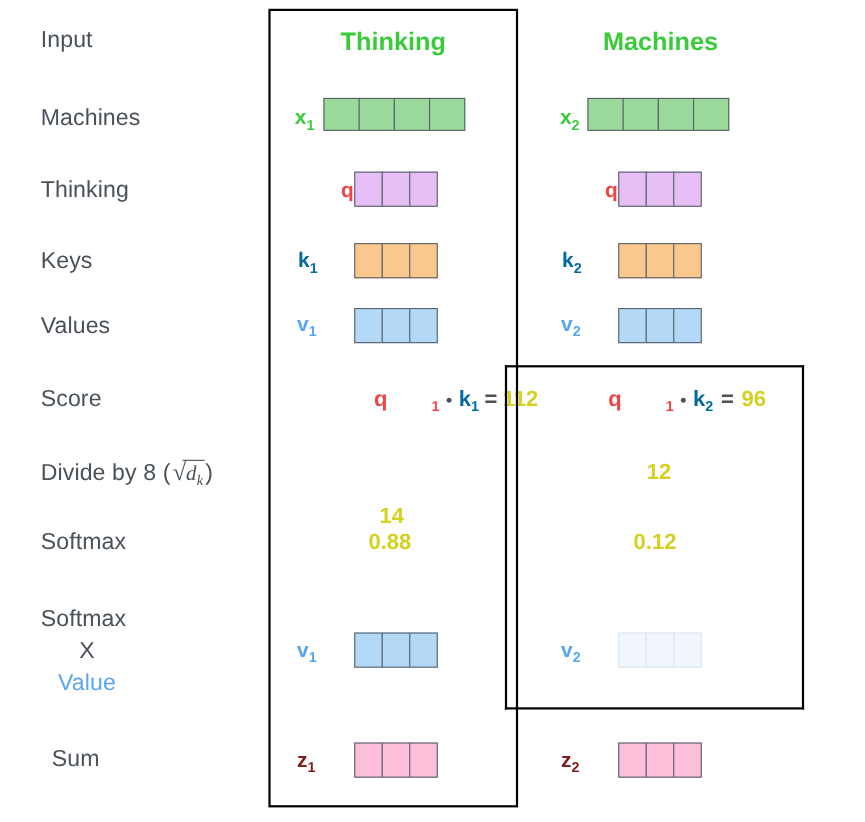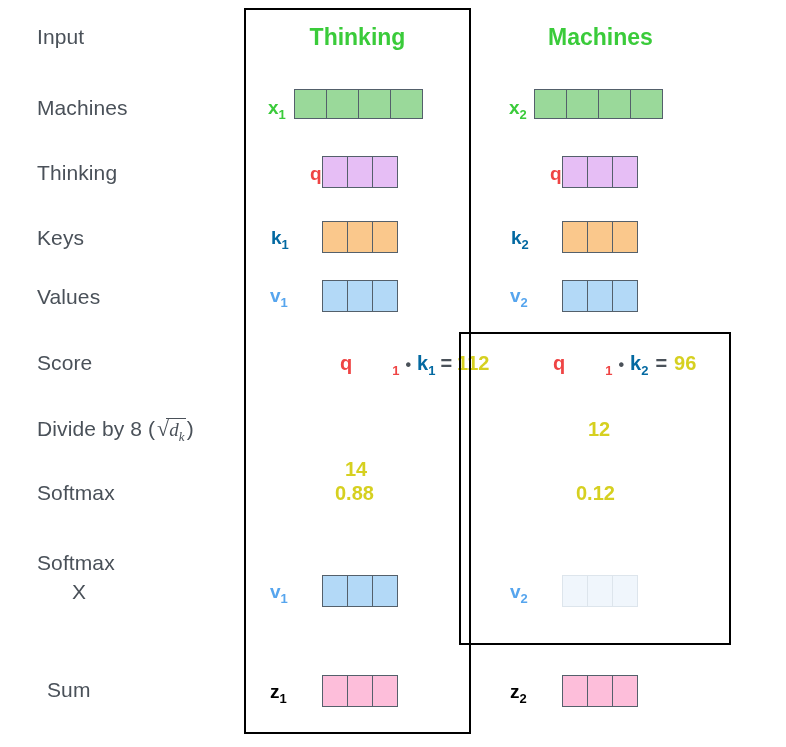--- a/index.html
+++ b/index.html
@@ -128,21 +128,21 @@
     font-weight: bold;
     white-space: nowrap;
   }
   .formula .sub {
     font-size: 13px;
     vertical-align: sub;
   }
   .c-q { color: #ef4444; margin-left: 40px; }
   .c-k { color: #0369a1; }
   .c-v { color: #56A5EE; }
-  .c-z { color: #000000; }
+  .c-z { color: #7f1d1d; }
   .c-x { color: #3ACB3A; }
   .c-num { color: #D6D020; }
   .c-op { color: #4A5159; }
   .num-val {
     position: absolute;
     font-size: 20px;
     font-weight: bold;
     color: #D6D020;
     white-space: nowrap;
   }
@@ -163,20 +163,21 @@
 
 <div class="row-label" style="top:416px;">
   <span>Divide by 8 (</span><span class="math-sqrt"><span class="radic">√</span><span>d</span><span class="math-sub">k</span><span class="rad-bar"></span></span><span>)</span>
 </div>
 
 <div class="row-label" style="top:481px;">Softmax</div>
 
 <div class="row-label" style="top:548px; line-height:29px;">
   <div>Softmax</div>
   <div style="text-align:center; width:84px;">X</div>
+  <div class="val-blue" style="text-align:center; width:84px;">Value</div>
 </div>
 
 <div class="row-label" style="top:678px; left:47px;"><span>Sum</span></div>
 
 <div class="word-header" style="left:244px; width:227px; top:24px;">Thinking</div>
 
 <div class="vec-label c-x" style="left:268px; top:97px;">
   <span>x</span><span class="sub">1</span>
 </div>
 <div class="boxes" style="left:294px; top:89px;">

